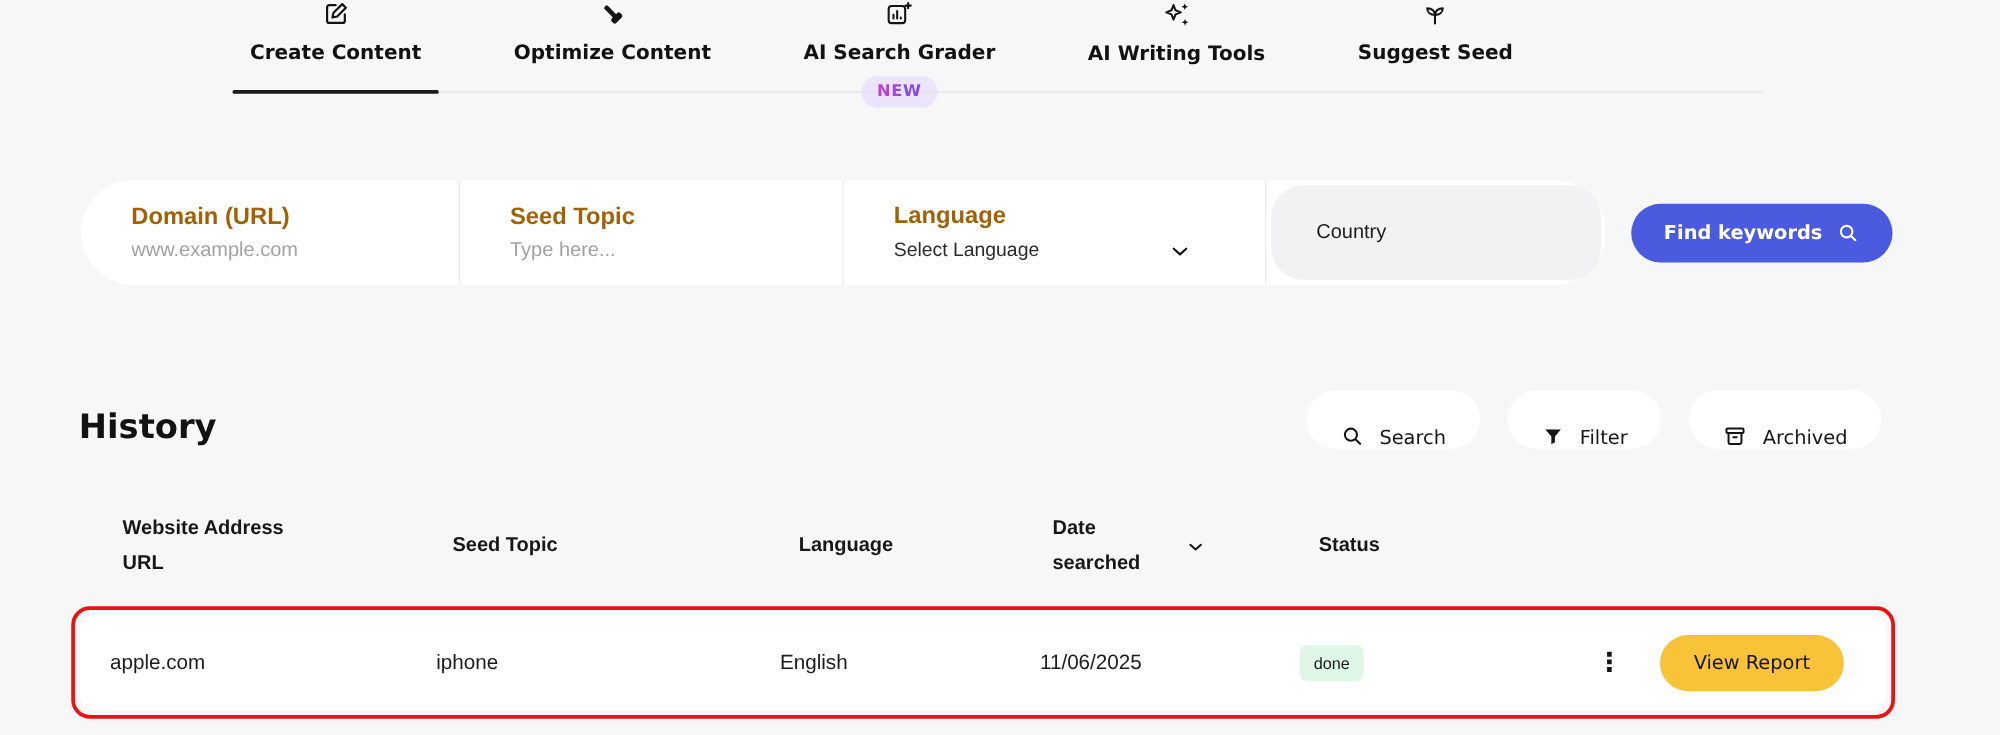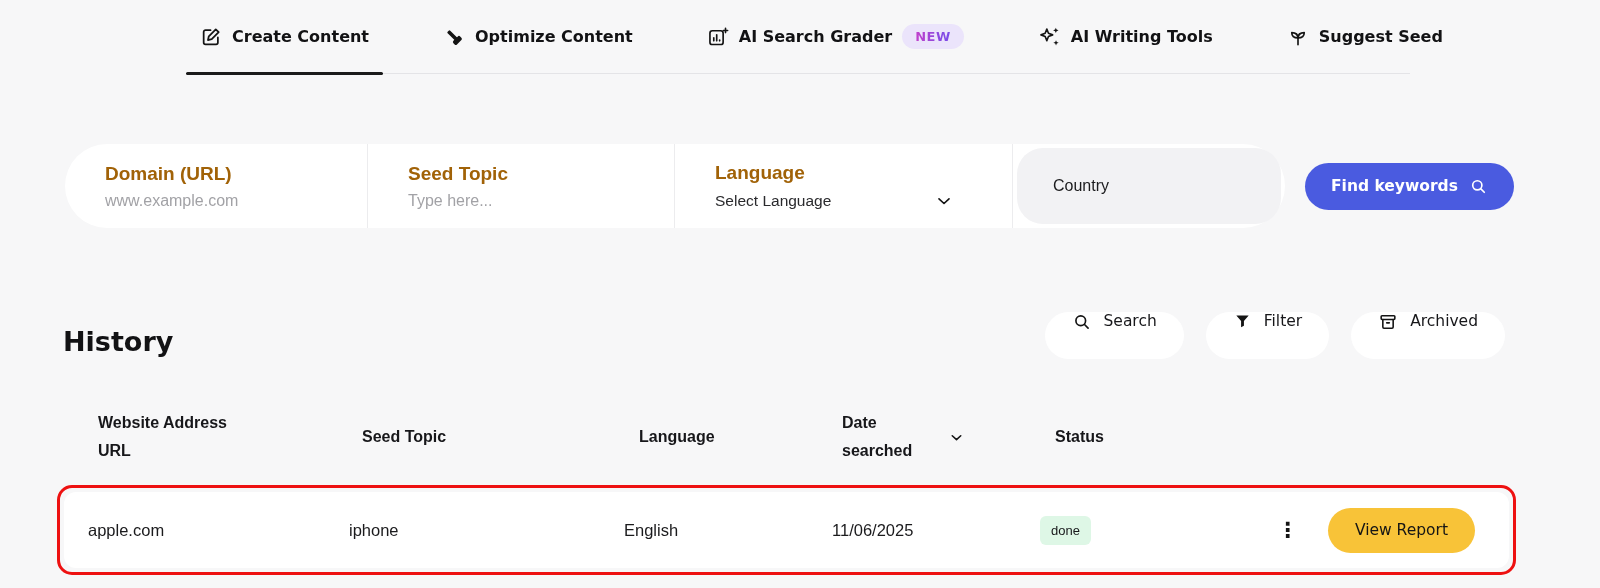--- a/index.html
+++ b/index.html
@@ -21,20 +21,21 @@
     gap:46px;
     font-family:"DejaVu Sans", sans-serif;
   }
   .tab {
     display:flex; align-items:center; gap:10px;
     height:100%;
     padding:0 14px;
     font-size:16px; font-weight:700; color:#121214;
     cursor:pointer; position:relative;
     white-space:nowrap;
+    flex-direction:column;
   }
   .tab.active::after{
     content:""; position:absolute; left:0; right:0; bottom:-2px;
     height:3px; background:#1b1b1b; border-radius:2px;
   }
   .tab .ticon { display:flex; align-items:center; }
   .new-badge{
     background:#ebe4fb; border-radius:13px; padding:5px 13px;
     font-size:13px; font-weight:700; letter-spacing:.5px;
     color:#b14be8;
@@ -108,21 +109,21 @@
   .history-title{
     font-family:"DejaVu Sans", sans-serif;
     font-size:27px; font-weight:700; color:#121214;margin-top:12px;
   }
   .head-actions{ margin-left:auto; display:flex; gap:22px; }
   .pill-btn{
     height:47px; padding:0 27px;
     background:#ffffff; border:none; border-radius:24px;
     font-family:"DejaVu Sans", sans-serif;
     font-size:15.5px; font-weight:500; color:#17171a;
-    display:flex; align-items:flex-start; gap:12px; cursor:pointer;
+    display:flex; align-items:flex-end; gap:12px; cursor:pointer;
   }
   
   .thead{
     margin:50px 0 0 98px;
     display:grid;
     grid-template-columns:264px 277px 203px 213px 160px 1fr;
     align-items:center;
     font-size:16px; font-weight:700; color:#17171a;
     font-family:"Liberation Sans", sans-serif;
   }

